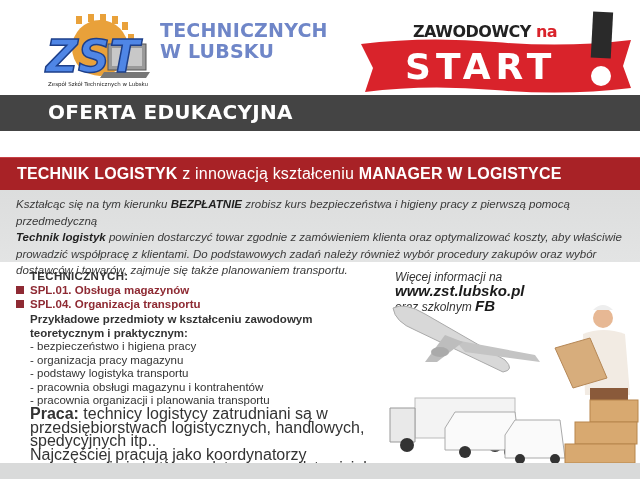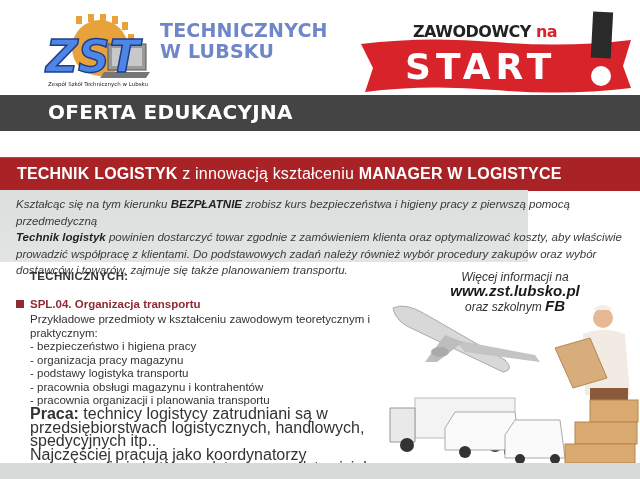--- a/index.html
+++ b/index.html
@@ -10,32 +10,32 @@
   .school-name div{white-space:nowrap;}
   .banner{position:absolute;left:355px;top:4px;width:285px;height:92px;}
   .zaw{position:absolute;left:58px;top:18px;font-family:"DejaVu Sans",sans-serif;font-weight:bold;font-size:16px;color:#222;letter-spacing:-0.5px;white-space:nowrap;}
   .zaw .na{color:#d9232b;}
   .start{position:absolute;left:50px;top:42px;font-family:"DejaVu Sans",sans-serif;font-weight:bold;font-size:36px;color:#fff;letter-spacing:5px;white-space:nowrap;}
   .graybar{position:absolute;left:0;top:95px;width:640px;height:36px;background:#444;}
   .oferta{position:absolute;left:48px;top:100px;color:#fff;font-family:"DejaVu Sans",sans-serif;font-weight:bold;font-size:20px;letter-spacing:0.3px;white-space:nowrap;}
   .redbar{position:absolute;left:0;top:157px;width:640px;height:33px;background:#a82226;border-top:1px solid #c84046;}
   .redtitle{position:absolute;left:17px;top:165px;color:#fff;font-size:16px;white-space:nowrap;letter-spacing:0.2px;}
   .redtitle b{font-weight:bold;}
-  .desc{position:absolute;left:0;top:190px;width:528px;height:72px;background:linear-gradient(#dcdddd,#e3e4e4);}
+  .desc{position:absolute;left:0;top:190px;width:640px;height:72px;background:linear-gradient(#dcdddd,#e3e4e4);}
   .desc p{margin:0;position:absolute;left:16px;top:6px;width:615px;font-style:italic;font-size:11.5px;line-height:16.5px;color:#3a3a3a;}
   .desc b{font-style:italic;color:#1f1f1f;}
   .left{position:absolute;left:0;top:262px;width:390px;height:200px;}
   .kw{position:absolute;left:30px;top:8px;font-weight:bold;font-size:11.5px;color:#333;letter-spacing:0.3px;}
   .spl{position:absolute;left:16px;font-weight:bold;font-size:11.5px;color:#8e2a33;white-space:nowrap;}
   .spl .sq{display:inline-block;width:8px;height:8px;background:#8e2a33;margin-right:6px;vertical-align:0px;}
-  .przy{position:absolute;left:30px;top:50px;width:350px;font-weight:normal;font-size:11.5px;line-height:14px;color:#333;}
+  .przy{position:absolute;left:30px;top:50px;width:350px;font-weight:bold;font-size:11.5px;line-height:14px;color:#333;}
   .subj{position:absolute;left:30px;font-size:11.5px;color:#333;white-space:nowrap;}
   .praca{position:absolute;left:30px;top:145px;width:360px;font-size:16px;line-height:13.5px;color:#333;}
   .praca b{color:#333;}
-  .info{position:absolute;left:395px;top:270px;width:240px;text-align:center;color:#333;font-style:italic;font-size:12px;line-height:14px;}
+  .info{position:absolute;left:395px;top:270px;width:240px;text-align:left;color:#333;font-style:italic;font-size:12px;line-height:14px;}
   .info b{font-size:15px;color:#1a1a1a;}
   .footer{position:absolute;left:0;top:463px;width:640px;height:16px;background:#d9dada;}
   .art{position:absolute;left:385px;top:300px;width:255px;height:163px;}
 </style>
 </head>
 <body>
 
 <div class="header">
   <svg class="logo" viewBox="0 0 112 74">
     <circle cx="58" cy="34" r="28" fill="#e9a13a"></circle>
@@ -73,20 +73,21 @@
 
 <div class="redbar"></div>
 <div class="redtitle"><b>TECHNIK LOGISTYK</b><span> z innowacją kształceniu </span><b>MANAGER W LOGISTYCE</b></div>
 
 <div class="desc">
   <p><span>Kształcąc się na tym kierunku </span><b>BEZPŁATNIE</b><span> zrobisz kurs bezpieczeństwa i higieny pracy z pierwszą pomocą przedmedyczną </span><br><b>Technik logistyk</b><span> powinien dostarczyć towar zgodnie z zamówieniem klienta oraz optymalizować koszty, aby właściwie prowadzić współpracę z klientami. Do podstawowych zadań należy również wybór procedury zakupów oraz wybór dostawców i towarów, zajmuje się także planowaniem transportu.</span></p>
 </div>
 
 <div class="left">
   <div class="kw">TECHNICZNYCH:</div>
+  <div class="spl" style="top:22px"><span class="sq"></span><span>SPL.01. Obsługa magazynów</span></div>
   <div class="spl" style="top:36px"><span class="sq"></span><span>SPL.04. Organizacja transportu</span></div>
   <div class="przy">Przykładowe przedmioty w kształceniu zawodowym teoretycznym i praktycznym:</div>
   <div class="subj" style="top:91.5px">- organizacja pracy magazynu</div>
   <div class="subj" style="top:78px">- bezpieczeństwo i higiena pracy</div>
   <div class="subj" style="top:105px">- podstawy logistyka transportu</div>
   <div class="subj" style="top:132px">- pracownia organizacji i planowania transportu</div>
   <div class="subj" style="top:118.5px">- pracownia obsługi magazynu i kontrahentów</div>
   <div class="praca"><b>Praca:</b><span> technicy logistycy zatrudniani są w przedsiębiorstwach logistycznych, handlowych, spedycyjnych itp..</span><br><span>Najczęściej pracują jako koordynatorzy zaopatrzenia i zbytu, spedytorzy, przedstawiciele handlowi, magazynierzy.</span></div>
 </div>
 

